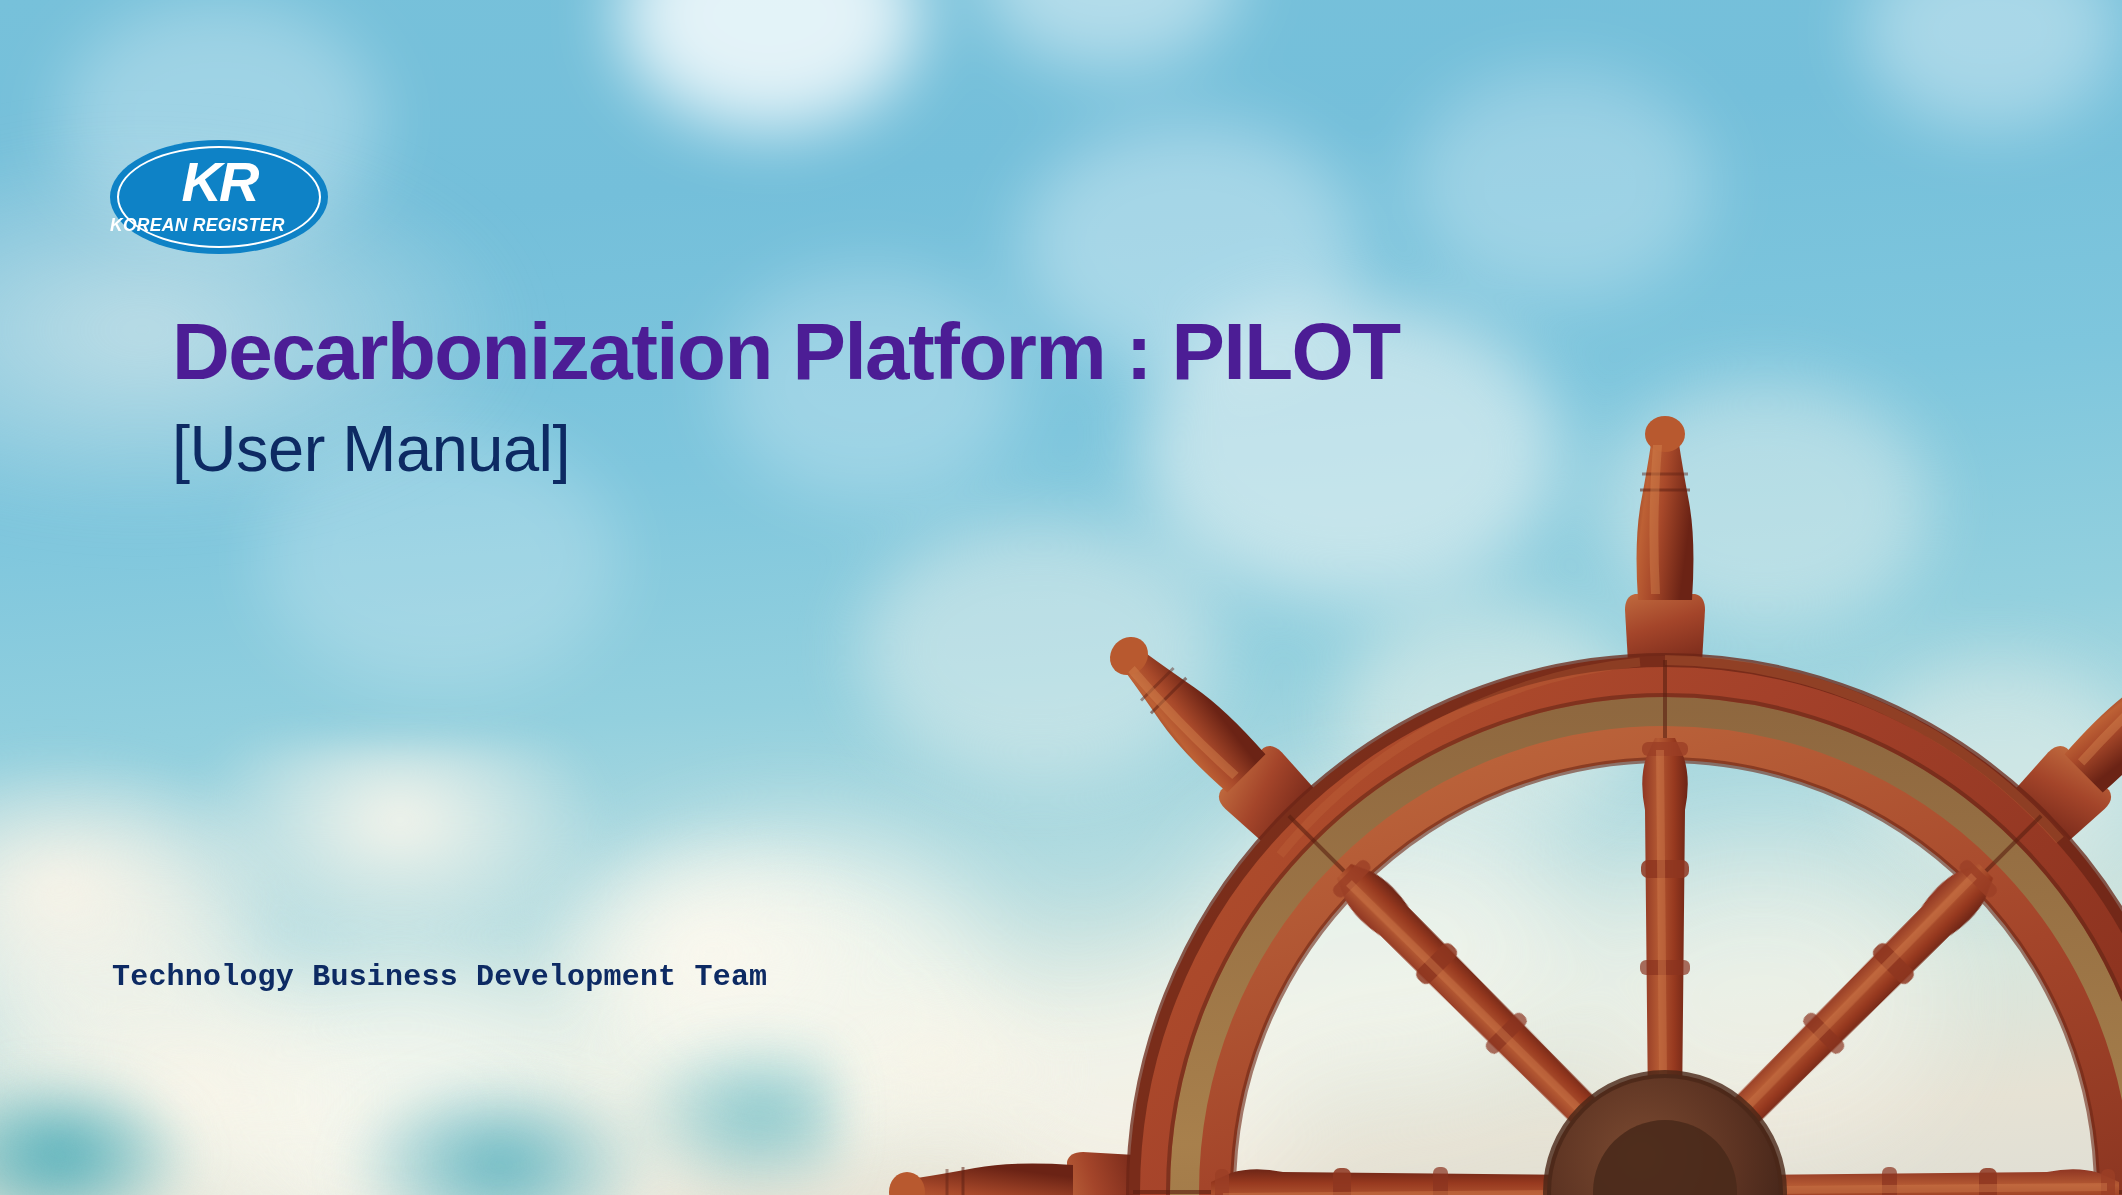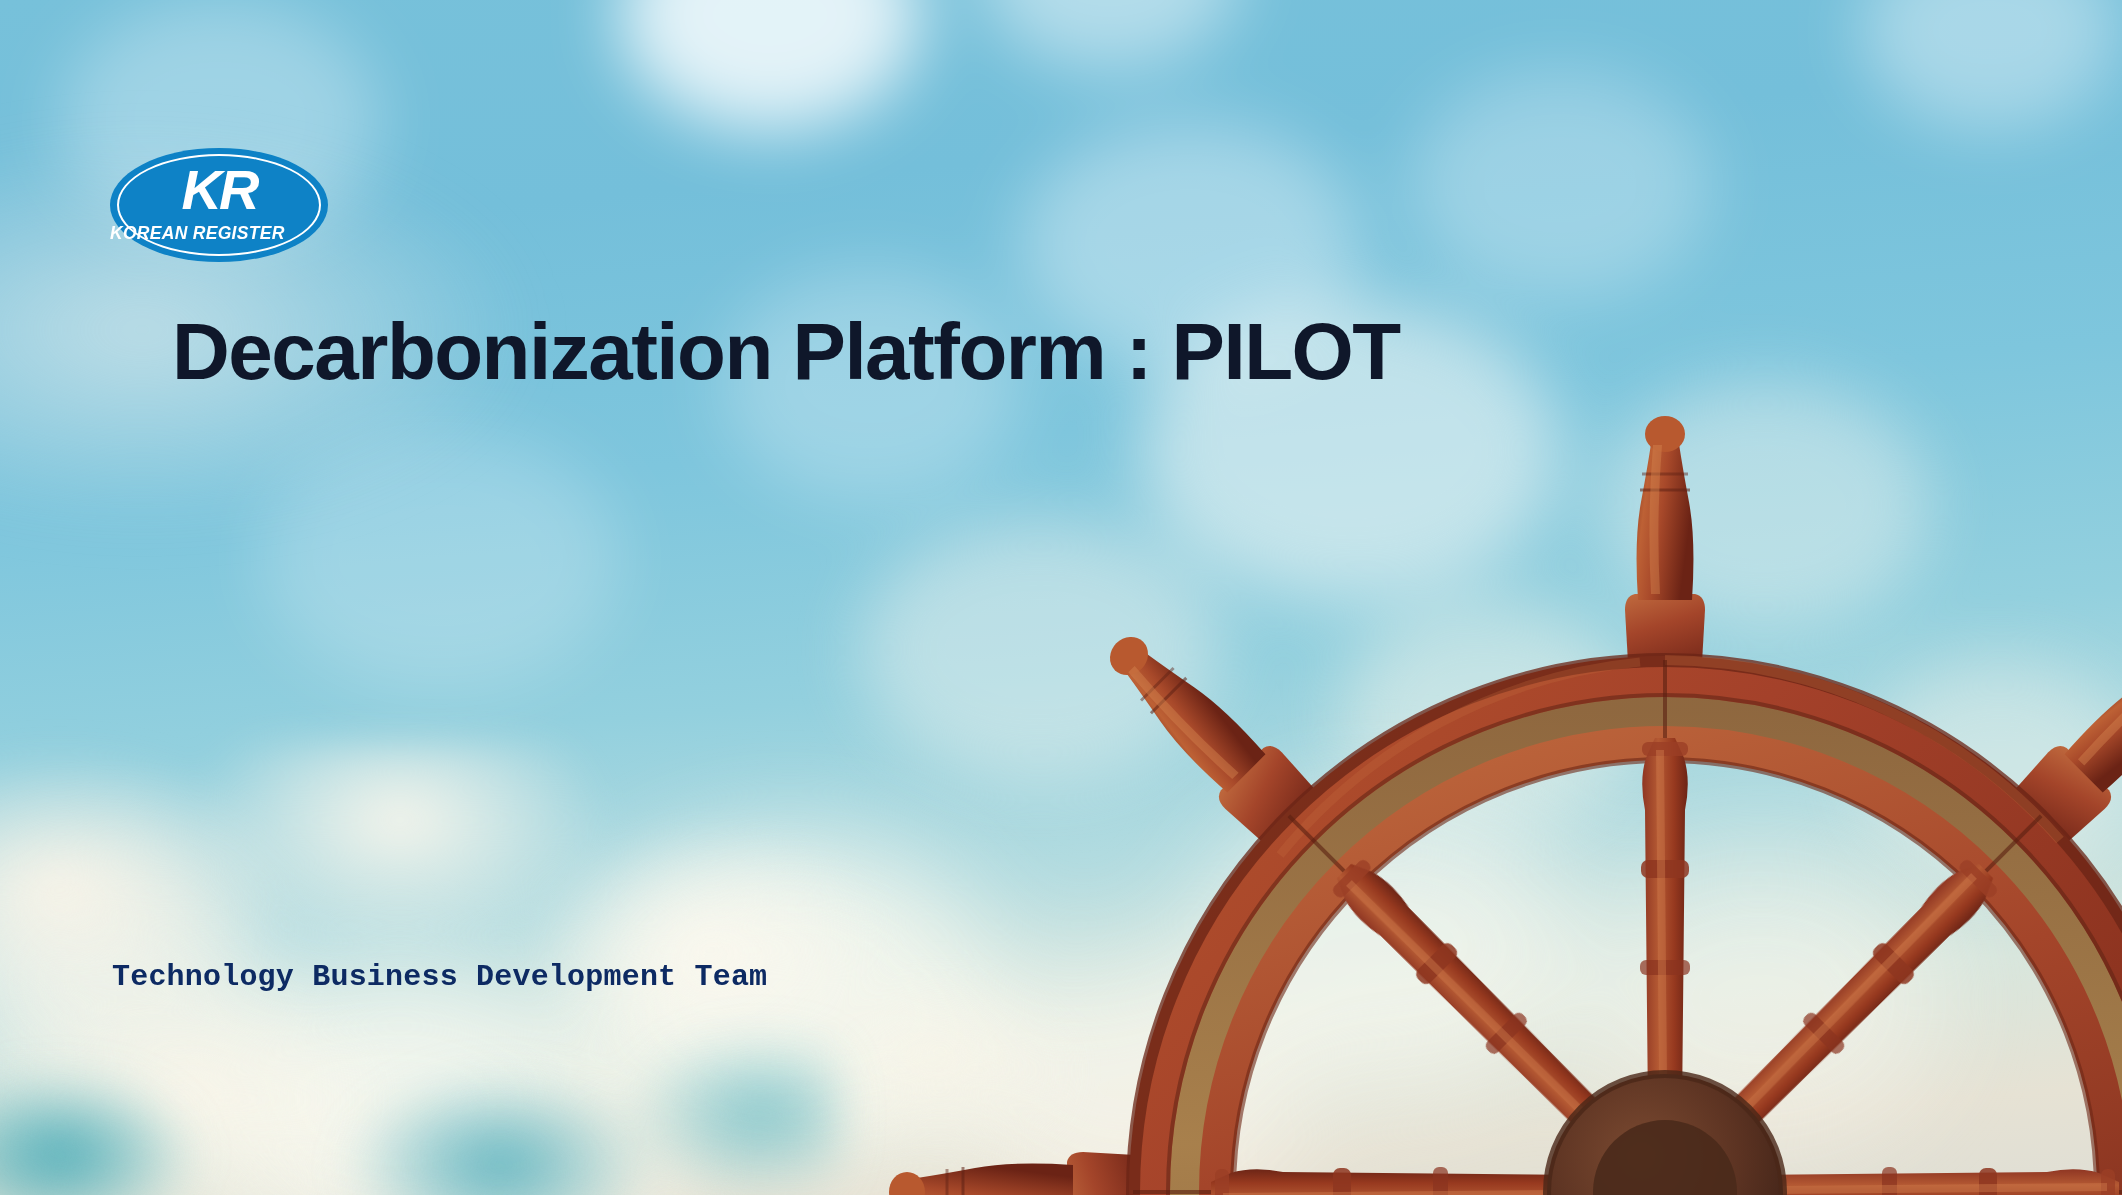--- a/index.html
+++ b/index.html
@@ -82,21 +82,21 @@
     width: 760px;
     height: 420px;
     background: radial-gradient(ellipse at 45% 50%, rgba(236,240,238,.62) 0%, rgba(236,240,238,0) 66%);
     filter: blur(30px);
   }
 
   
   .logo {
     position: absolute;
     left: 110px;
-    top: 148px;
+    top: 140px;
     width: 218px;
     height: 114px;
   }
   .logo-ellipse {
     position: absolute;
     inset: 0;
     border-radius: 50%;
     background: #0e82c6;
   }
   .logo-ring {
@@ -133,21 +133,21 @@
     font-size: 17.5px;
     line-height: 18px;
     letter-spacing: .3px;
   }
 
   
   .title {
     position: absolute;
     left: 172px;
     top: 306px;
-    color: #0f172a;
+    color: #4c1d95;
     font-family: "Liberation Sans", sans-serif;
     font-weight: bold;
     font-size: 80px;
     line-height: 92px;
     letter-spacing: -1.5px;
     white-space: nowrap;
   }
   .subtitle {
     position: absolute;
     left: 172px;
@@ -371,15 +371,16 @@
   </div>
 
   <div class="logo">
     <div class="logo-ellipse"></div>
     <div class="logo-ring"></div>
     <div class="logo-kr">KR</div>
     <div class="logo-sub">KOREAN REGISTER</div>
   </div>
 
   <div class="title">Decarbonization Platform : PILOT</div>
+  <div class="subtitle">[User Manual]</div>
   <div class="team">Technology Business Development Team</div>
 
 </div>
 
 </body></html>

